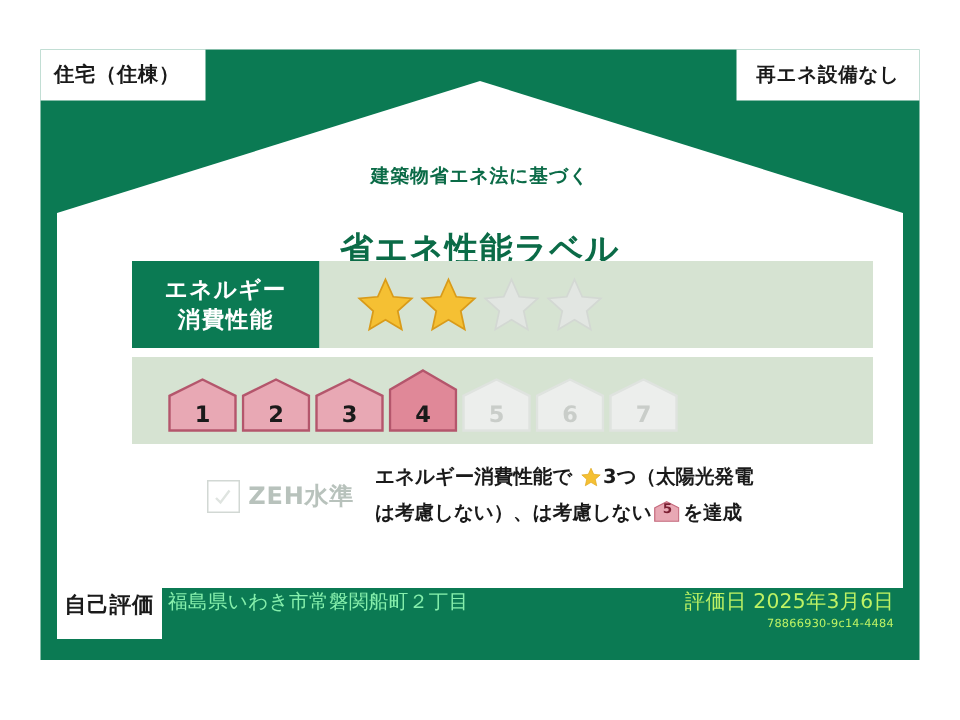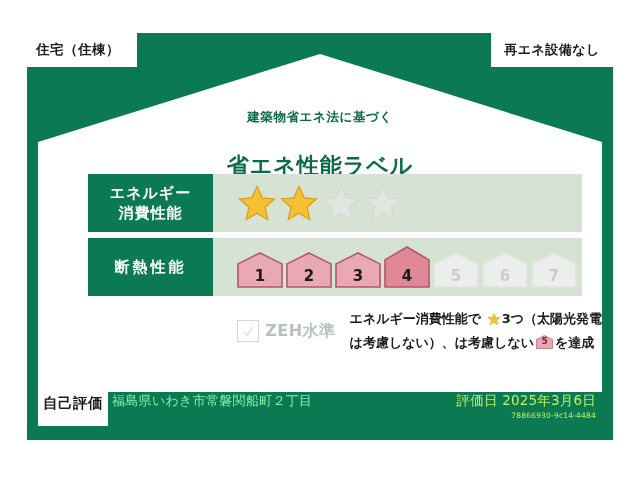--- a/index.html
+++ b/index.html
@@ -166,21 +166,21 @@
   .chip.off .chip-num { color: #c9cdc9; }
 
   
   .zeh-row {
     position: absolute;
     left: 0;
     top: 255px;
     width: 100%;
     display: flex;
     align-items: center;
-    justify-content: flex-end;
+    justify-content: center;
     gap: 14px;
   }
   .zeh-badge {
     display: flex;
     align-items: center;
     gap: 6px;
     color: #b8c2bc;
   }
   .zeh-icon {
     width: 22px;
@@ -299,23 +299,20 @@
                     <polygon points="12,2 15.1,8.9 22.5,9.6 16.9,14.6 18.5,22 12,18.1 5.5,22 7.1,14.6 1.5,9.6 8.9,8.9" fill="#e2e6e2" stroke="#d3d8d3" stroke-width="0.7"></polygon>
                   </svg></span>
                 <span class="star"><svg width="40" height="40" viewBox="0 0 24 24" xmlns="http://www.w3.org/2000/svg">
                     <polygon points="12,2 15.1,8.9 22.5,9.6 16.9,14.6 18.5,22 12,18.1 5.5,22 7.1,14.6 1.5,9.6 8.9,8.9" fill="#e2e6e2" stroke="#d3d8d3" stroke-width="0.7"></polygon>
                   </svg></span>
               </div>
           </div>
         </div>
 
         <div class="perf-row">
-          <div class="perf-label single">
-            <span>断熱性能</span>
-          </div>
           <div class="perf-value">
             <div class="chips" id="chip-row">
                 <span class="chip on" style="height: 36px;">
                   <svg width="46" height="36" viewBox="0 0 46 36" xmlns="http://www.w3.org/2000/svg">
                     <polygon points="23,1 45,11.88 45,35 1,35 1,11.88" fill="#e8a8b4" stroke="#b4566c" stroke-width="1.6"></polygon>
                   </svg>
                   <span class="chip-num">1</span>
                 </span>
                 <span class="chip on" style="height: 36px;">
                   <svg width="46" height="36" viewBox="0 0 46 36" xmlns="http://www.w3.org/2000/svg">

